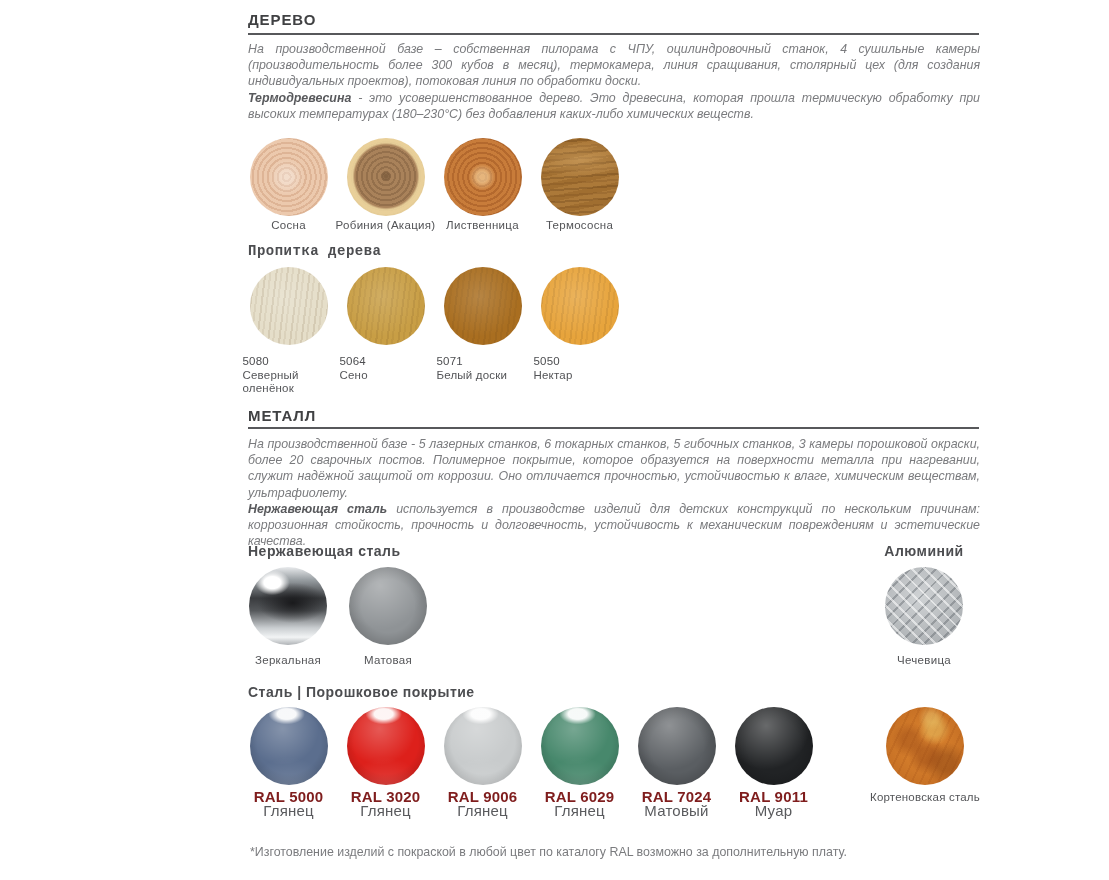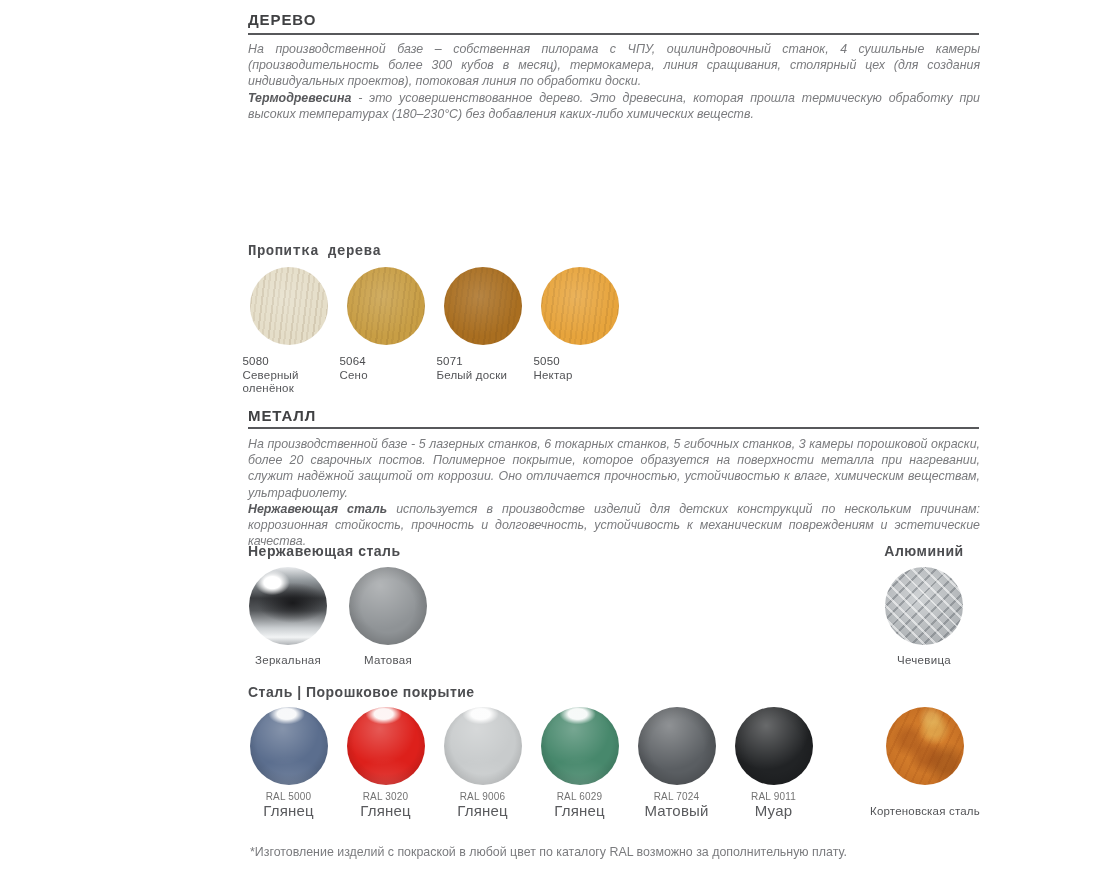--- a/index.html
+++ b/index.html
@@ -21,21 +21,21 @@
   .cell-100{width:100px;}
   .circle{width:78px;height:78px;border-radius:50%;margin:0 auto;}
 
   .name-label{position:absolute;top:81px;left:50%;transform:translateX(-50%);
               white-space:nowrap;font-size:11.5px;color:#535457;letter-spacing:.3px;}
   .imp-label{position:absolute;top:88px;left:50%;transform:translateX(-50%);width:92px;
              font-size:11.5px;line-height:13.5px;color:#535457;letter-spacing:.2px;}
   .imp-code{color:#4c4d50;}
   .ral-label{position:absolute;top:83px;left:50%;transform:translateX(-50%);
              text-align:center;white-space:nowrap;}
-  .ral-code{font-size:10px;font-weight:normal;color:#737373;line-height:14px;letter-spacing:.2px;}
+  .ral-code{font-size:15px;font-weight:bold;color:#7f1d1d;line-height:14px;letter-spacing:.2px;}
   .ral-fin{font-size:15px;color:#595a5d;line-height:14px;letter-spacing:.2px;}
 
   
   .sp-pine{background-image:
     radial-gradient(circle at 47% 50%, rgba(255,255,255,.38) 0 8%, rgba(255,255,255,0) 32%),
     repeating-radial-gradient(circle at 47% 50%, rgba(0,0,0,0) 0 3px, rgba(158,86,44,.18) 3px 5px),
     radial-gradient(circle at 50% 50%, rgba(0,0,0,0) 0 88%, rgba(120,60,30,.30) 95% 100%);}
   .sp-robinia{background-image:
     radial-gradient(circle at 50% 49%, rgba(0,0,0,0) 0 56%, rgba(244,221,164,.85) 60% 84%, rgba(140,100,56,.45) 86% 92%, rgba(80,54,28,.72) 93% 100%),
     radial-gradient(circle at 50% 49%, rgba(60,38,18,.35) 0 3%, rgba(0,0,0,0) 10%),
@@ -82,35 +82,53 @@
     radial-gradient(circle at 52% 62%, rgba(150,70,20,.5) 0 12%, rgba(0,0,0,0) 30%),
     radial-gradient(circle at 30% 42%, rgba(150,70,20,.42) 0 10%, rgba(0,0,0,0) 25%),
     radial-gradient(circle at 76% 72%, rgba(120,55,15,.38) 0 10%, rgba(0,0,0,0) 26%),
     radial-gradient(circle at 58% 14%, rgba(235,195,110,.5) 0 6%, rgba(0,0,0,0) 16%),
     repeating-linear-gradient(115deg, rgba(0,0,0,0) 0 6px, rgba(140,60,10,.14) 6px 8px),
     radial-gradient(circle at 50% 50%, rgba(255,190,90,.18), rgba(120,50,10,.28) 100%);}
 
   .footer-note{position:absolute;font-size:12.4px;color:#7a7b7e;}
   .center{text-align:center;}
   .alu-label{font-size:11.5px;color:#535457;letter-spacing:.3px;margin-top:9px;}
-  .corten-label{font-size:11.5px;line-height:13.5px;color:#535457;letter-spacing:.2px;margin-top:20px;}
+  .corten-label{font-size:11.5px;line-height:13.5px;color:#535457;letter-spacing:.2px;margin-top:6px;}
 </style>
 </head>
 <body>
 
 <div class="page">
 
   <h2 class="sec-title" style="left:248px;top:11px;">ДЕРЕВО</h2>
   <div class="rule" style="left:248px;top:33px;width:731px;"></div>
 
   <div class="body-text" style="left:248px;top:41px;width:732px;">
     <p>На производственной базе – собственная пилорама с ЧПУ, оцилиндровочный станок, 4 сушильные камеры (производительность более 300 кубов в месяц), термокамера, линия сращивания, столярный цех (для создания индивидуальных проектов), потоковая линия по обработки доски.</p>
     <p><b>Термодревесина</b><span> - это усовершенствованное дерево. Это древесина, которая прошла термическую обработку при высоких температурах (180–230°С) без добавления каких-либо химических веществ.</span></p>
   </div>
 
+  <div class="swatch-row" style="left:240px;top:138px;">
+    <div class="cell">
+      <div class="circle sp-pine" style="background-color: rgb(236, 201, 173);"></div>
+      <div class="name-label">Сосна</div>
+    </div>
+    <div class="cell">
+      <div class="circle sp-robinia" style="background-color: rgb(169, 130, 90);"></div>
+      <div class="name-label">Робиния (Акация)</div>
+    </div>
+    <div class="cell">
+      <div class="circle sp-larch" style="background-color: rgb(200, 124, 58);"></div>
+      <div class="name-label">Лиственница</div>
+    </div>
+    <div class="cell">
+      <div class="circle sp-thermo" style="background-color: rgb(160, 110, 48);"></div>
+      <div class="name-label">Термососна</div>
+    </div>
+  </div>
 
   <h3 class="sub-title abs" style="left:248px;top:243px;font-family:Liberation Mono, monospace;">Пропитка дерева</h3>
 
   <div class="swatch-row" style="left:240px;top:267px;">
     <div class="cell">
       <div class="circle imp" style="background-color: rgb(229, 222, 201);"></div>
       <div class="imp-label">
         <div class="imp-code">5080</div>
         <div>Северный оленёнок</div>
       </div>

